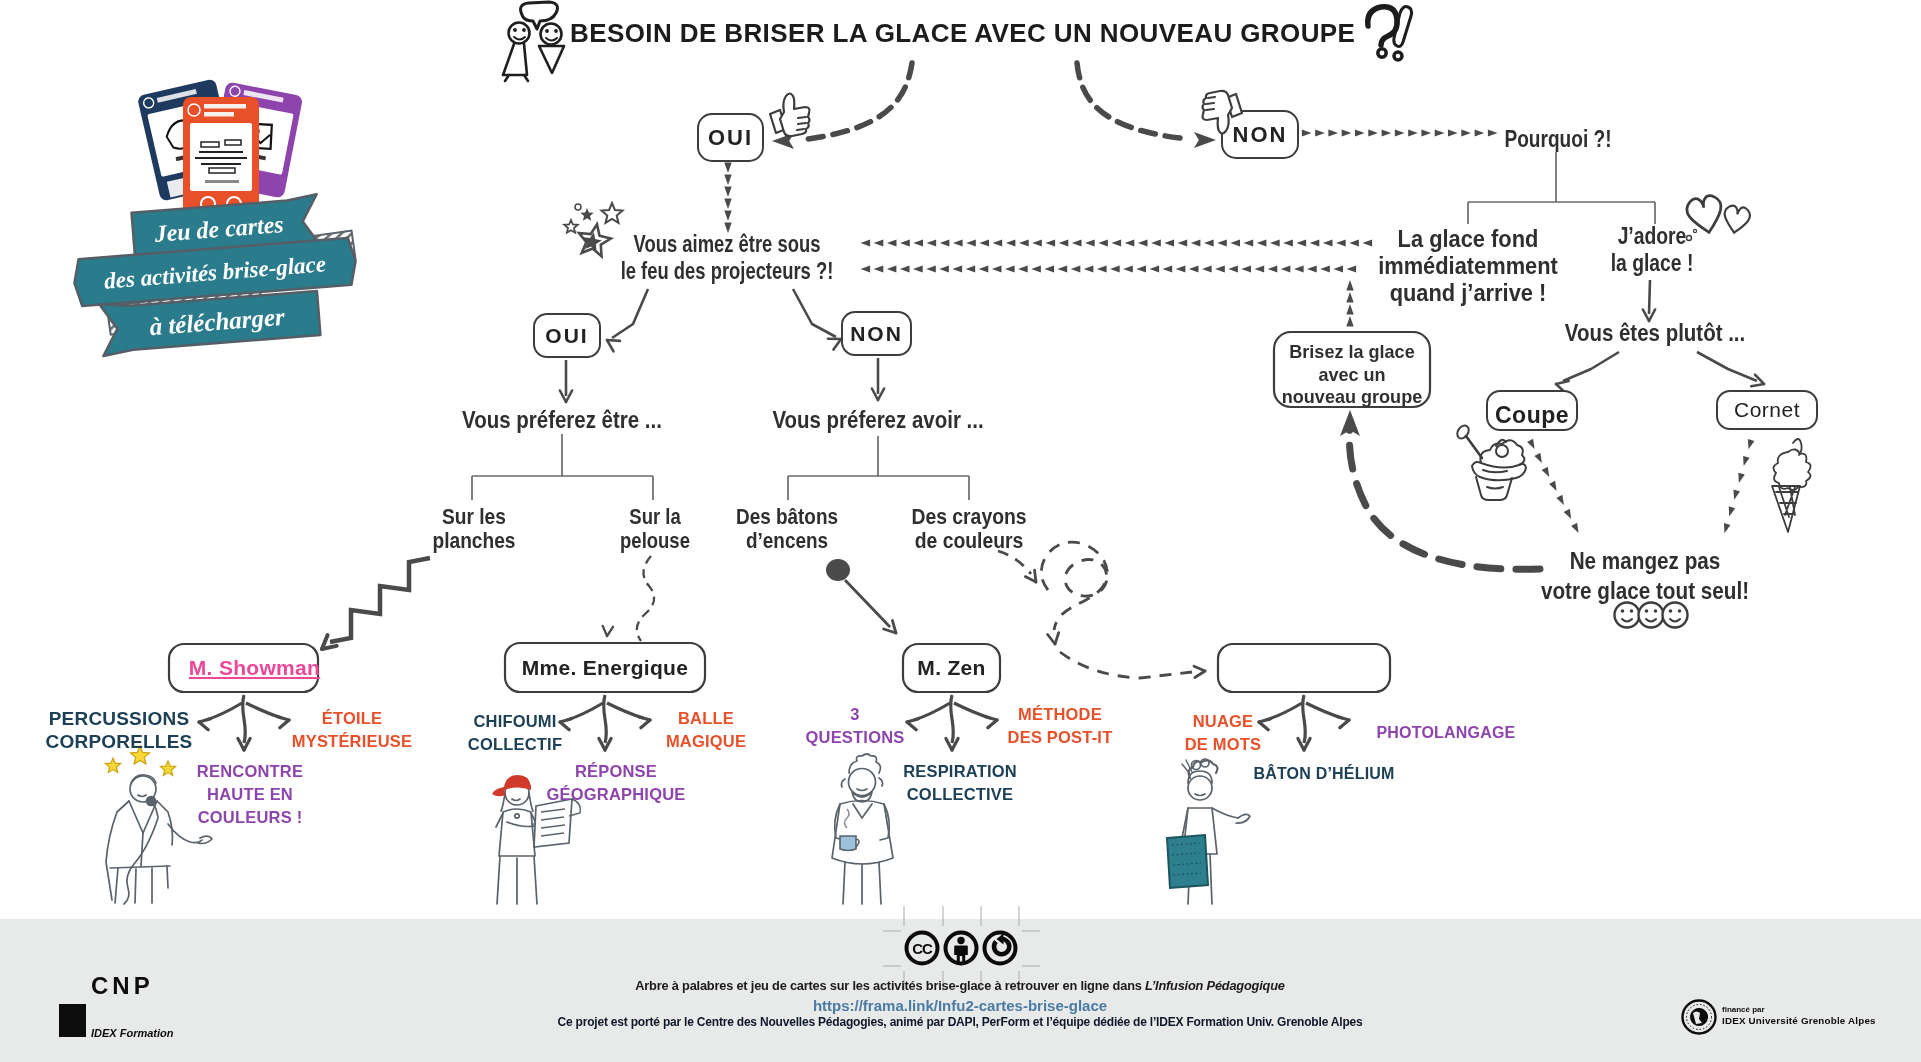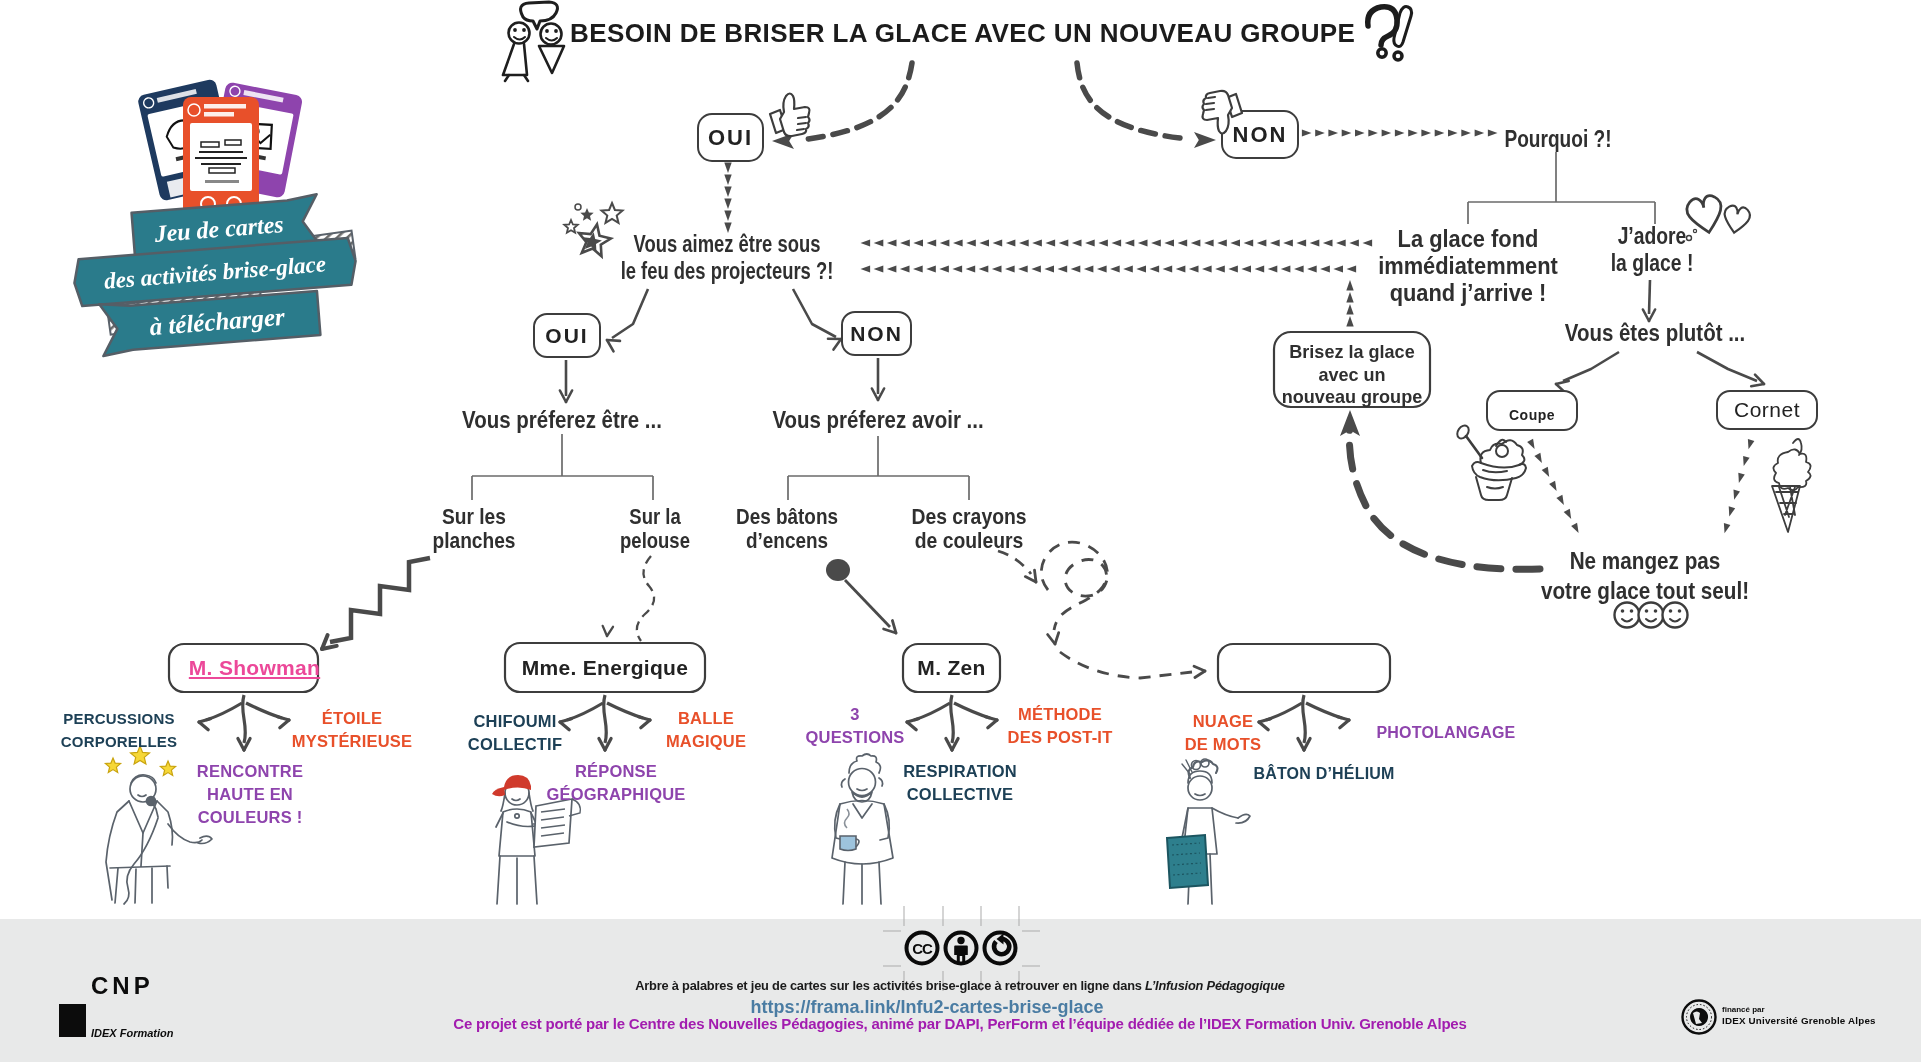--- a/index.html
+++ b/index.html
@@ -437,49 +437,49 @@
       <circle cx="1699" cy="1017" r="16.5" fill="none" stroke="#0c0c0c" stroke-width="2.4"></circle>
       <circle cx="1699" cy="1017" r="12.5" fill="none" stroke="#0c0c0c" stroke-width="1" stroke-dasharray="1.5 2"></circle>
       <path d="M 1699 1008 a 9 9 0 1 0 0.1 0 z" fill="#0c0c0c"></path>
       <path d="M 1693 1013 q 4 -3 7 0 l -1 6 l 3 4 l -6 1 z" fill="#e8e9e9"></path>
     </svg>
 <div style="position:absolute;left:570px;top:18px;font-size:26px;font-weight:bold;letter-spacing:0.4px;color:#1c1c1c;white-space:nowrap;">BESOIN DE BRISER LA GLACE AVEC UN NOUVEAU GROUPE</div>
     <div style="position:absolute;left:698px;top:114px;width:65px;height:47px;display:flex;align-items:center;justify-content:center;font-size:22px;font-weight:bold;color:#222;letter-spacing:2px;white-space:nowrap;">OUI</div>
     <div style="position:absolute;left:1222px;top:111px;width:76px;height:47px;display:flex;align-items:center;justify-content:center;font-size:22px;font-weight:bold;color:#222;letter-spacing:2px;white-space:nowrap;">NON</div>
     <div style="position:absolute;left:534px;top:314px;width:66px;height:43px;display:flex;align-items:center;justify-content:center;font-size:21px;font-weight:bold;color:#222;letter-spacing:2px;white-space:nowrap;">OUI</div>
     <div style="position:absolute;left:842px;top:312px;width:69px;height:43px;display:flex;align-items:center;justify-content:center;font-size:21px;font-weight:bold;color:#222;letter-spacing:2px;white-space:nowrap;">NON</div>
-    <div style="position:absolute;left:1487px;top:391px;width:90px;height:48px;display:flex;align-items:center;justify-content:center;font-size:14px;font-weight:bold;color:#222;letter-spacing:0.5px;white-space:nowrap;">Coupe</div>
+    <div style="position:absolute;left:1487px;top:391px;width:90px;height:48px;display:flex;align-items:center;justify-content:center;font-size:23px;font-weight:bold;color:#222;letter-spacing:0.5px;white-space:nowrap;">Coupe</div>
     <div style="position:absolute;left:1717px;top:391px;width:100px;height:38px;display:flex;align-items:center;justify-content:center;font-size:21px;font-weight:normal;color:#222;letter-spacing:0.5px;white-space:nowrap;">Cornet</div>
     <div style="position:absolute;left:169px;top:644px;width:171px;height:48px;display:flex;align-items:center;justify-content:center;font-size:21px;font-weight:bold;color:#ec4899;letter-spacing:0.3px;white-space:nowrap;text-decoration:underline;">M. Showman</div>
     <div style="position:absolute;left:505px;top:643px;width:200px;height:49px;display:flex;align-items:center;justify-content:center;font-size:21px;font-weight:bold;color:#222;letter-spacing:0.3px;white-space:nowrap;border-radius:19px;">Mme. Energique</div>
     <div style="position:absolute;left:903px;top:644px;width:97px;height:48px;display:flex;align-items:center;justify-content:center;font-size:21px;font-weight:bold;color:#222;letter-spacing:0.3px;white-space:nowrap;">M. Zen</div>
     <div style="position:absolute;left:727px;top:231px;transform:translateX(-50%) scaleX(0.8);font-size:23px;line-height:27px;font-weight:700;color:#2f2f2f;letter-spacing:0;white-space:nowrap;text-align:center;">Vous aimez être sous<br>le feu des projecteurs ?!</div>
     <div style="position:absolute;left:1558px;top:126px;transform:translateX(-50%) scaleX(0.83);font-size:23px;line-height:27px;font-weight:700;color:#2f2f2f;letter-spacing:0;white-space:nowrap;text-align:center;">Pourquoi ?!</div>
     <div style="position:absolute;left:1468px;top:226px;transform:translateX(-50%) scaleX(0.95);font-size:23px;line-height:27px;font-weight:700;color:#2f2f2f;letter-spacing:0;white-space:nowrap;text-align:center;">La glace fond<br>immédiatemment<br>quand j’arrive !</div>
     <div style="position:absolute;left:1652px;top:223px;transform:translateX(-50%) scaleX(0.84);font-size:23px;line-height:27px;font-weight:700;color:#2f2f2f;letter-spacing:0;white-space:nowrap;text-align:center;">J’adore<br>la glace !</div>
     <div style="position:absolute;left:1655px;top:320px;transform:translateX(-50%) scaleX(0.89);font-size:23px;line-height:27px;font-weight:700;color:#2f2f2f;letter-spacing:0;white-space:nowrap;text-align:center;">Vous êtes plutôt ...</div>
     <div style="position:absolute;left:1645px;top:546px;transform:translateX(-50%) scaleX(0.9);font-size:23px;line-height:30px;font-weight:700;color:#2f2f2f;letter-spacing:0;white-space:nowrap;text-align:center;">Ne mangez pas<br>votre glace tout seul!</div>
     <div style="position:absolute;left:562px;top:407px;transform:translateX(-50%) scaleX(0.89);font-size:23px;line-height:27px;font-weight:700;color:#2f2f2f;letter-spacing:0;white-space:nowrap;text-align:center;">Vous préferez être ...</div>
     <div style="position:absolute;left:878px;top:407px;transform:translateX(-50%) scaleX(0.89);font-size:23px;line-height:27px;font-weight:700;color:#2f2f2f;letter-spacing:0;white-space:nowrap;text-align:center;">Vous préferez avoir ...</div>
     <div style="position:absolute;left:474px;top:505px;transform:translateX(-50%) scaleX(0.87);font-size:22px;line-height:24px;font-weight:700;color:#2f2f2f;letter-spacing:0;white-space:nowrap;text-align:center;">Sur les<br>planches</div>
     <div style="position:absolute;left:655px;top:505px;transform:translateX(-50%) scaleX(0.84);font-size:22px;line-height:24px;font-weight:700;color:#2f2f2f;letter-spacing:0;white-space:nowrap;text-align:center;">Sur la<br>pelouse</div>
     <div style="position:absolute;left:787px;top:505px;transform:translateX(-50%) scaleX(0.86);font-size:22px;line-height:24px;font-weight:700;color:#2f2f2f;letter-spacing:0;white-space:nowrap;text-align:center;">Des bâtons<br>d’encens</div>
     <div style="position:absolute;left:969px;top:505px;transform:translateX(-50%) scaleX(0.88);font-size:22px;line-height:24px;font-weight:700;color:#2f2f2f;letter-spacing:0;white-space:nowrap;text-align:center;">Des crayons<br>de couleurs</div>
     <div style="position:absolute;left:1352px;top:341px;transform:translateX(-50%) scaleX(0.95);font-size:19px;line-height:22.5px;font-weight:700;color:#2f2f2f;letter-spacing:0;white-space:nowrap;text-align:center;">Brisez la glace<br>avec un<br>nouveau groupe</div>
-    <div style="position:absolute;left:119px;top:707px;transform:translateX(-50%) scaleX(1.0);font-size:15px;line-height:23px;font-weight:700;color:#1d4056;letter-spacing:0.2px;white-space:nowrap;text-align:center;">PERCUSSIONS<br>CORPORELLES</div>
+    <div style="position:absolute;left:119px;top:707px;transform:translateX(-50%) scaleX(1.0);font-size:19px;line-height:23px;font-weight:700;color:#1d4056;letter-spacing:0.2px;white-space:nowrap;text-align:center;">PERCUSSIONS<br>CORPORELLES</div>
     <div style="position:absolute;left:352px;top:707px;transform:translateX(-50%) scaleX(1.0);font-size:16.5px;line-height:23px;font-weight:700;color:#e8502a;letter-spacing:0.2px;white-space:nowrap;text-align:center;">ÉTOILE<br>MYSTÉRIEUSE</div>
     <div style="position:absolute;left:250px;top:760px;transform:translateX(-50%) scaleX(1.0);font-size:16.5px;line-height:23px;font-weight:700;color:#8e44ad;letter-spacing:0.2px;white-space:nowrap;text-align:center;">RENCONTRE<br>HAUTE EN<br>COULEURS !</div>
     <div style="position:absolute;left:515px;top:710px;transform:translateX(-50%) scaleX(1.0);font-size:16.5px;line-height:23px;font-weight:700;color:#1d4056;letter-spacing:0.2px;white-space:nowrap;text-align:center;">CHIFOUMI<br>COLLECTIF</div>
     <div style="position:absolute;left:706px;top:707px;transform:translateX(-50%) scaleX(1.0);font-size:16.5px;line-height:23px;font-weight:700;color:#e8502a;letter-spacing:0.2px;white-space:nowrap;text-align:center;">BALLE<br>MAGIQUE</div>
     <div style="position:absolute;left:616px;top:760px;transform:translateX(-50%) scaleX(1.0);font-size:16.5px;line-height:23px;font-weight:700;color:#8e44ad;letter-spacing:0.2px;white-space:nowrap;text-align:center;">RÉPONSE<br>GÉOGRAPHIQUE</div>
     <div style="position:absolute;left:855px;top:703px;transform:translateX(-50%) scaleX(1.0);font-size:16.5px;line-height:23px;font-weight:700;color:#8e44ad;letter-spacing:0.2px;white-space:nowrap;text-align:center;">3<br>QUESTIONS</div>
     <div style="position:absolute;left:1060px;top:703px;transform:translateX(-50%) scaleX(1.0);font-size:16.5px;line-height:23px;font-weight:700;color:#e8502a;letter-spacing:0.2px;white-space:nowrap;text-align:center;">MÉTHODE<br>DES POST-IT</div>
     <div style="position:absolute;left:960px;top:760px;transform:translateX(-50%) scaleX(1.0);font-size:16.5px;line-height:23px;font-weight:700;color:#1d4056;letter-spacing:0.2px;white-space:nowrap;text-align:center;">RESPIRATION<br>COLLECTIVE</div>
     <div style="position:absolute;left:1223px;top:710px;transform:translateX(-50%) scaleX(1.0);font-size:16.5px;line-height:23px;font-weight:700;color:#e8502a;letter-spacing:0.2px;white-space:nowrap;text-align:center;">NUAGE<br>DE MOTS</div>
     <div style="position:absolute;left:1446px;top:721px;transform:translateX(-50%) scaleX(1.0);font-size:16px;line-height:23px;font-weight:700;color:#8e44ad;letter-spacing:0.2px;white-space:nowrap;text-align:center;">PHOTOLANGAGE</div>
     <div style="position:absolute;left:1324px;top:762px;transform:translateX(-50%) scaleX(1.0);font-size:16px;line-height:23px;font-weight:700;color:#1d4056;letter-spacing:0.2px;white-space:nowrap;text-align:center;">BÂTON D’HÉLIUM</div>
     <div style="position:absolute;left:960px;top:978px;transform:translateX(-50%);font-size:12.8px;font-weight:bold;color:#1a1a1a;white-space:nowrap;letter-spacing:-0.2px;">Arbre à palabres et jeu de cartes sur les activités brise-glace à retrouver en ligne dans <i>L’Infusion Pédagogique</i></div>
-    <div style="position:absolute;left:927px;top:997px;transform:translateX(-50%);font-size:18px;font-weight:bold;color:#4a7ca3;white-space:nowrap;">https://frama.link/Infu2-cartes-brise-glace</div>
-    <div style="position:absolute;left:960px;top:1015px;transform:translateX(-50%);font-size:15px;font-weight:bold;color:#a21caf;white-space:nowrap;letter-spacing:-0.2px;">Ce projet est porté par le Centre des Nouvelles Pédagogies, animé par DAPI, PerForm et l’équipe dédiée de l’IDEX Formation Univ. Grenoble Alpes</div>
+    <div style="position:absolute;left:960px;top:997px;transform:translateX(-50%);font-size:15px;font-weight:bold;color:#4a7ca3;white-space:nowrap;">https://frama.link/Infu2-cartes-brise-glace</div>
+    <div style="position:absolute;left:960px;top:1015px;transform:translateX(-50%);font-size:12px;font-weight:bold;color:#0f172a;white-space:nowrap;letter-spacing:-0.2px;">Ce projet est porté par le Centre des Nouvelles Pédagogies, animé par DAPI, PerForm et l’équipe dédiée de l’IDEX Formation Univ. Grenoble Alpes</div>
     <div style="position:absolute;left:91px;top:972px;font-size:24px;font-weight:bold;color:#0c0c0c;letter-spacing:4px;">CNP</div>
     <div style="position:absolute;left:91px;top:1027px;font-size:11px;font-style:italic;font-weight:bold;color:#0c0c0c;">IDEX Formation</div>
     <div style="position:absolute;left:1722px;top:1005px;font-size:8px;font-weight:bold;color:#0c0c0c;">financé par</div>
     <div style="position:absolute;left:1722px;top:1015px;font-size:9.8px;font-weight:bold;color:#0c0c0c;letter-spacing:0.2px;">IDEX Université Grenoble Alpes</div>
 </div>
 </body></html>

